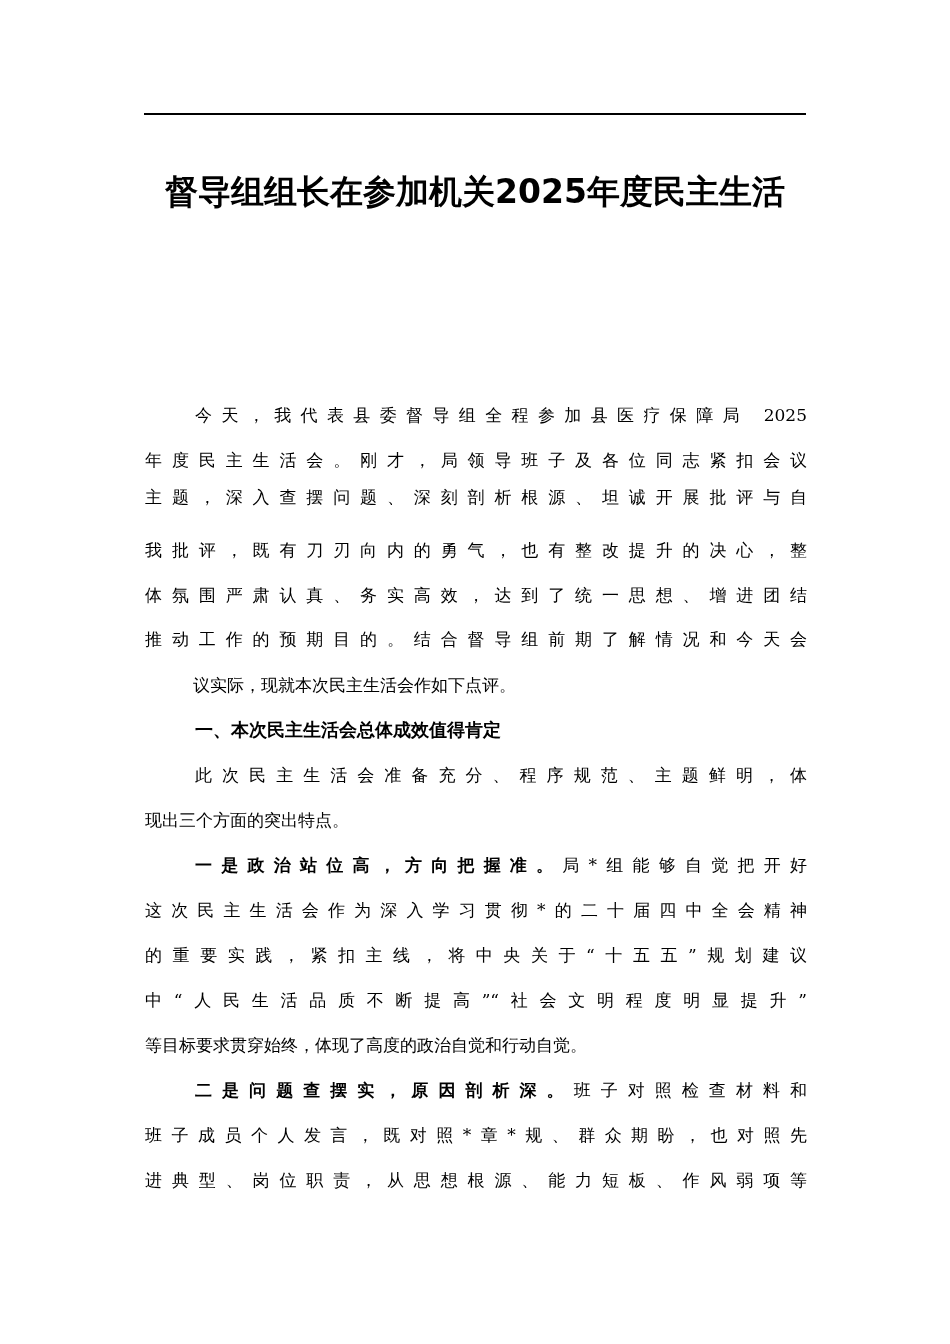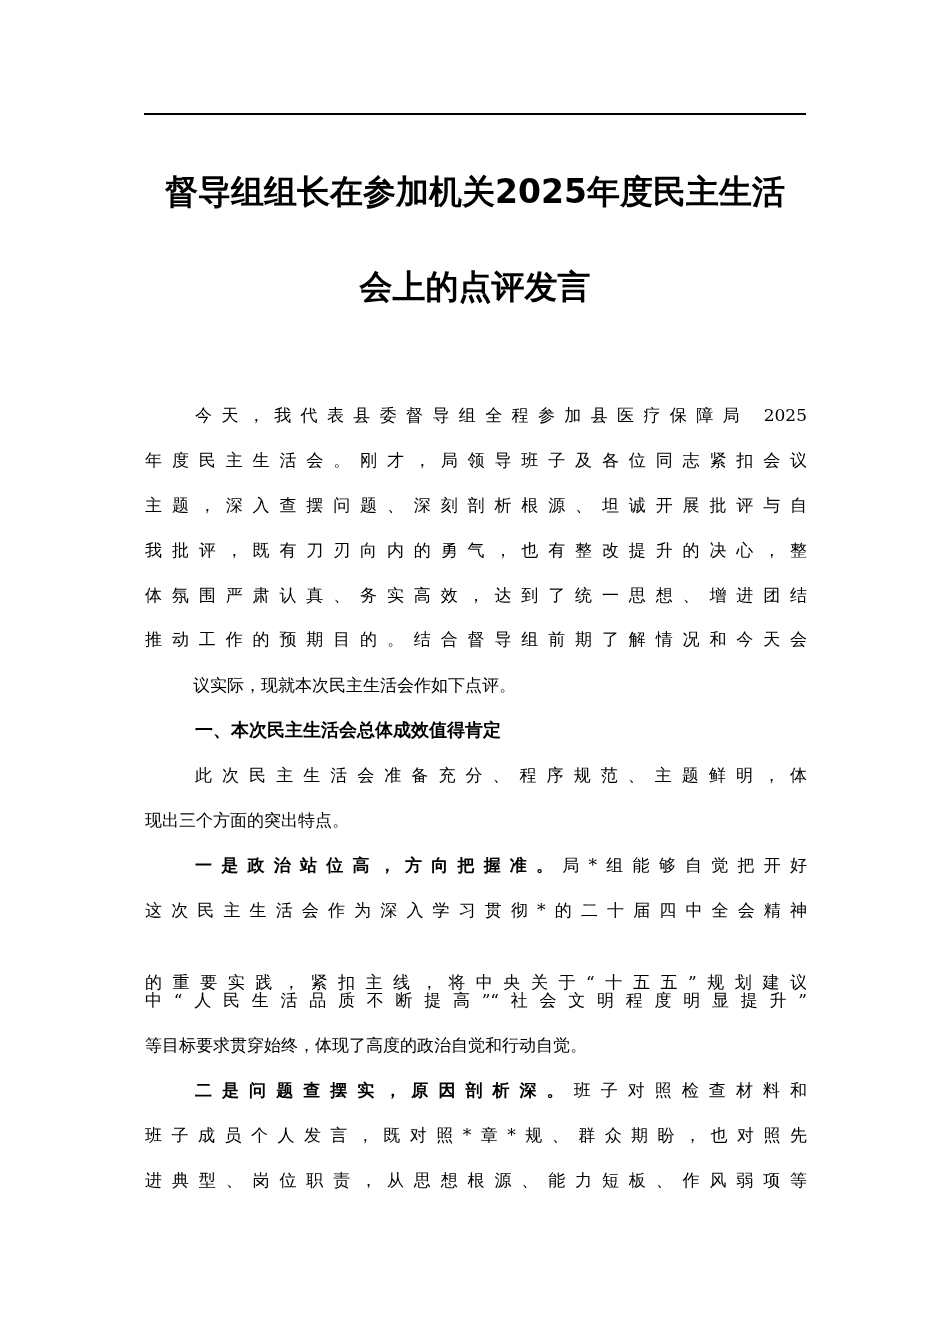--- a/index.html
+++ b/index.html
@@ -16,40 +16,39 @@
   .heading { font-family: "DejaVu Sans", sans-serif; font-weight: bold; font-size: 18px; text-align-last: left; }
   .bold { font-family: "DejaVu Sans", sans-serif; font-weight: bold; }
 </style>
 </head>
 <body>
 
 <div class="page">
   <div class="header-rule"></div>
 
   <div class="title l1">督导组组长在参加机关2025年度民主生活</div>
-  <div class="title l2">会上的点评发言</div>
 
   <div class="body" style="top:393px;">
 
     <div class="line indent" style="top:0px;">今天，我代表县委督导组全程参加县医疗保障局 2025</div>
     <div class="line" style="top:45px;">年度民主生活会。刚才，局领导班子及各位同志紧扣会议</div>
-    <div class="line" style="top:90px;">主题，深入查摆问题、深刻剖析根源、坦诚开展批评与自</div>
+    <div class="line" style="top:82px;">主题，深入查摆问题、深刻剖析根源、坦诚开展批评与自</div>
     <div class="line" style="top:135px;">我批评，既有刀刃向内的勇气，也有整改提升的决心，整</div>
     <div class="line" style="top:180px;">体氛围严肃认真、务实高效，达到了统一思想、增进团结</div>
     <div class="line" style="top:225px;font-family:Liberation Serif, serif;">推动工作的预期目的。结合督导组前期了解情况和今天会</div>
     <div class="line last" style="top:270px;margin-left:48px;">议实际，现就本次民主生活会作如下点评。</div>
 
     <div class="line indent heading" style="top:315px;">一、本次民主生活会总体成效值得肯定</div>
 
     <div class="line indent" style="top:360px;">此次民主生活会准备充分、程序规范、主题鲜明，体</div>
     <div class="line last" style="top:405px;">现出三个方面的突出特点。</div>
 
     <div class="line indent" style="top:450px;"><span class="bold">一是政治站位高，方向把握准。</span><span>局*组能够自觉把开好</span></div>
     <div class="line" style="top:495px;">这次民主生活会作为深入学习贯彻*的二十届四中全会精神</div>
-    <div class="line" style="top:567px;">的重要实践，紧扣主线，将中央关于“十五五”规划建议</div>
+    <div class="line" style="top:540px;">的重要实践，紧扣主线，将中央关于“十五五”规划建议</div>
     <div class="line" style="top:585px;">中“人民生活品质不断提高”“社会文明程度明显提升”</div>
     <div class="line last" style="top:630px;">等目标要求贯穿始终，体现了高度的政治自觉和行动自觉。</div>
 
     <div class="line indent" style="top:675px;"><span class="bold">二是问题查摆实，原因剖析深。</span><span>班子对照检查材料和</span></div>
     <div class="line" style="top:720px;">班子成员个人发言，既对照*章*规、群众期盼，也对照先</div>
     <div class="line" style="top:765px;">进典型、岗位职责，从思想根源、能力短板、作风弱项等</div>
   </div>
 </div>
 
 </body></html>

